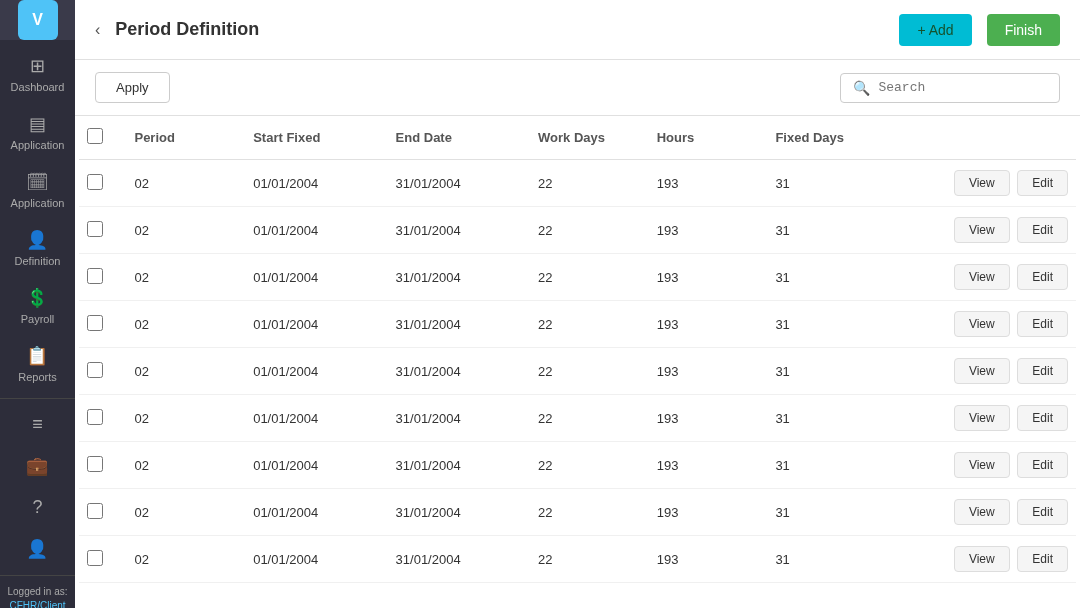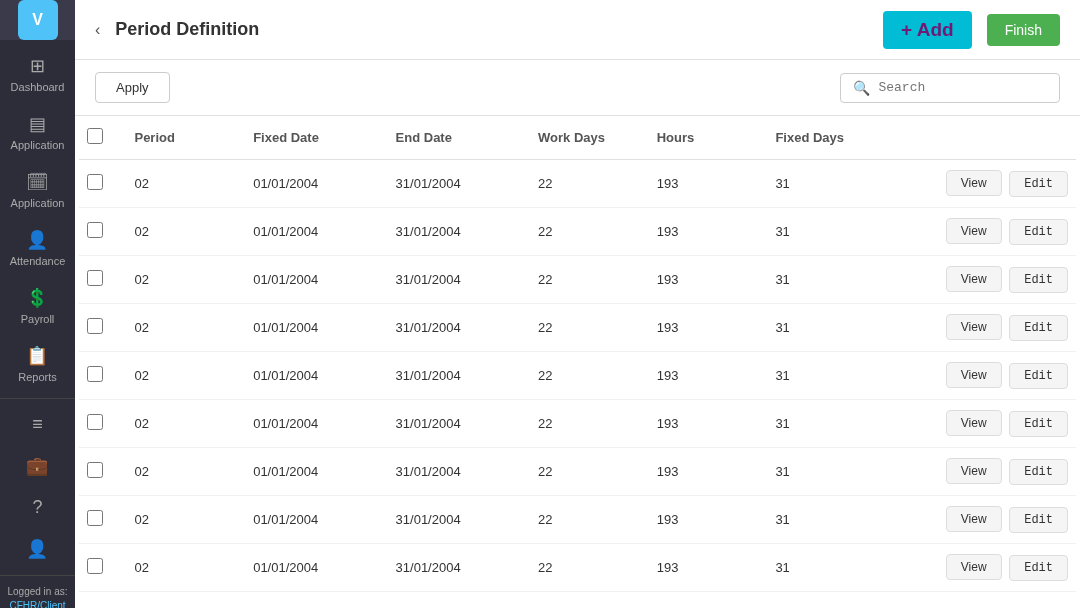--- a/index.html
+++ b/index.html
@@ -101,27 +101,27 @@
       border: none;
     }
     .header-title {
       font-size: 18px;
       font-weight: 600;
       color: #333;
       flex: 1;
     }
     .btn-add {
       background: #00bcd4;
-      color: #701a75;
+      color: #14532d;
       border: none;
       border-radius: 4px;
       padding: 8px 18px;
       cursor: pointer;
-      font-size: 19px;
-      font-weight: 700;
+      font-size: 14px;
+      font-weight: 400;
     }
     .btn-finish {
       background: #4caf50;
       color: white;
       border: none;
       border-radius: 4px;
       padding: 8px 18px;
       cursor: pointer;
       font-size: 14px;
       font-weight: 500;
@@ -225,21 +225,20 @@
       margin-right: 4px;
     }
     .btn-edit {
       background: #f5f5f5;
       border: 1px solid #ddd;
       border-radius: 4px;
       padding: 5px 14px;
       cursor: pointer;
       font-size: 12px;
       color: #333;
-      font-family: Liberation Mono, monospace;
     }
 
     
     .table-area::-webkit-scrollbar { width: 6px; }
     .table-area::-webkit-scrollbar-thumb { background: #ccc; border-radius: 3px; }
   </style>
 </head>
 <body>
 
 <nav class="sidebar">
@@ -256,21 +255,21 @@
   <div class="sidebar-item">
     <span class="sidebar-icon">▤</span>
     <span>Application</span>
   </div>
   <div class="sidebar-item">
     <span class="sidebar-icon">🗓</span>
     <span>Application</span>
   </div>
   <div class="sidebar-item">
     <span class="sidebar-icon">👤</span>
-    <span>Attendance</span>
+    <span>Definition</span>
   </div>
   <div class="sidebar-item">
     <span class="sidebar-icon">💲</span>
     <span>Payroll</span>
   </div>
   <div class="sidebar-item">
     <span class="sidebar-icon">📋</span>
     <span>Reports</span>
   </div>
 
@@ -315,21 +314,21 @@
   </div>
 
   <div class="table-area">
     <table>
       <thead>
         <tr>
           <th class="col-check">
             <input type="checkbox" class="cb" style="">
           </th>
           <th class="col-period">Period</th>
-          <th class="col-start">Fixed Date</th>
+          <th class="col-start">Start Fixed</th>
           <th class="col-end">End Date</th>
           <th class="col-work">Work Days</th>
           <th class="col-hours">Hours</th>
           <th class="col-fixed">Fixed Days</th>
           <th class="col-actions"></th>
         </tr>
       </thead>
       <tbody id="table-body">
       <tr>
       <td class="col-check">

